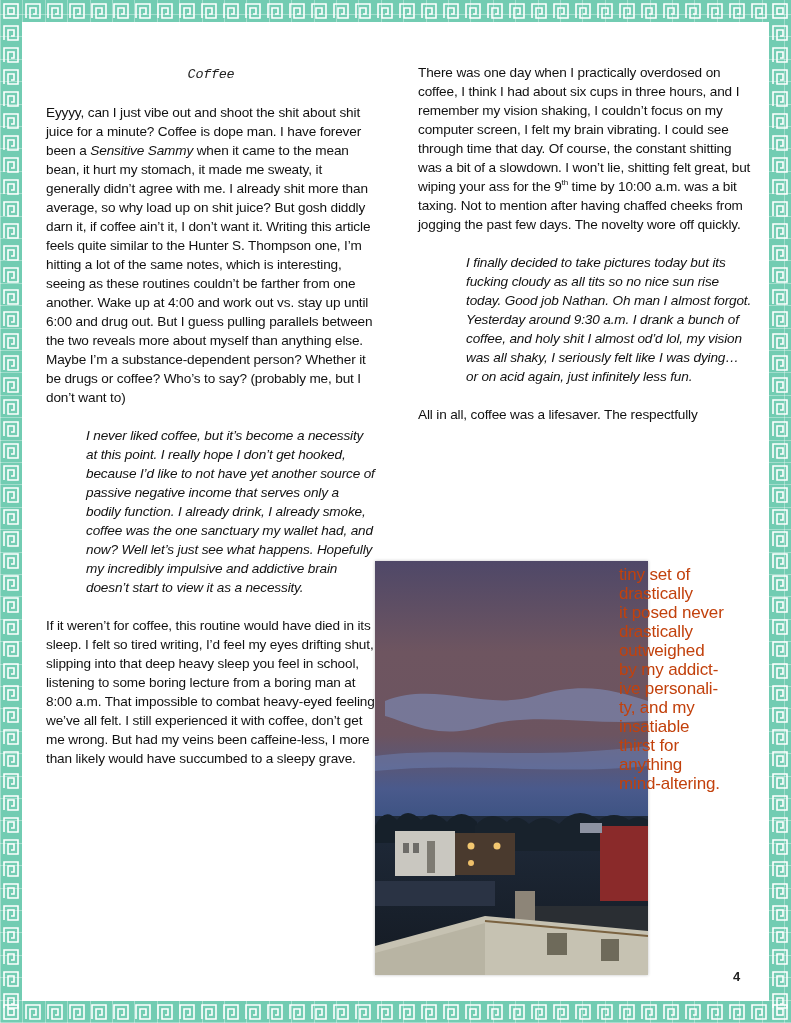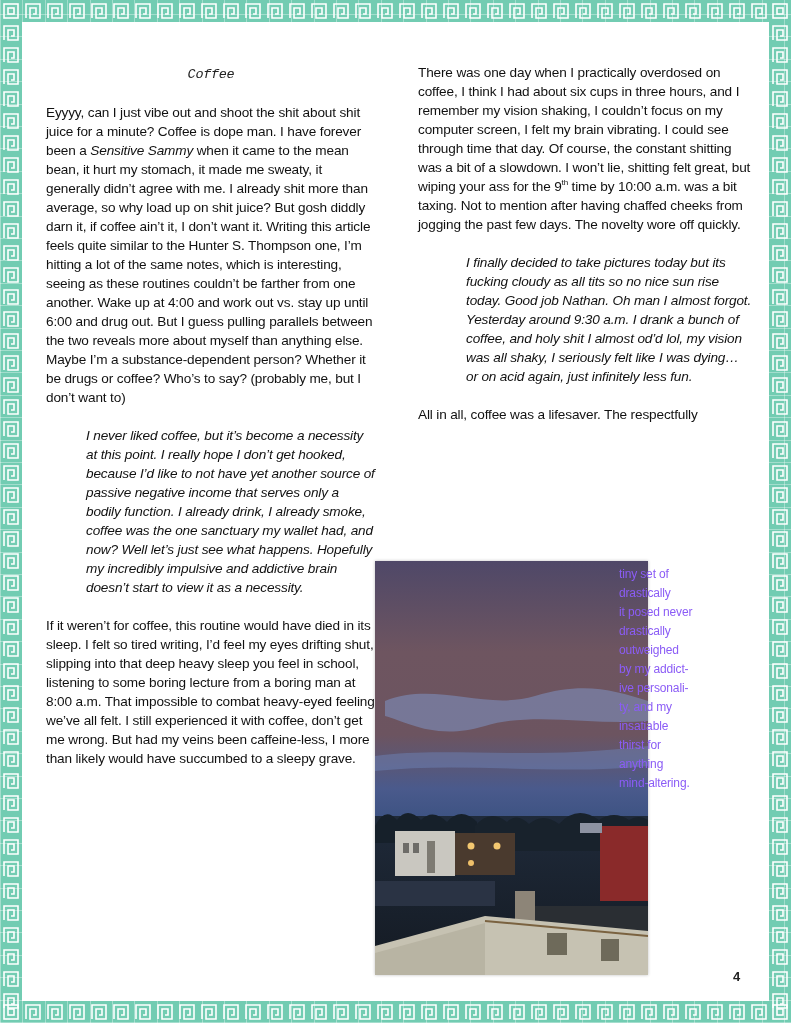--- a/index.html
+++ b/index.html
@@ -45,21 +45,21 @@
   .quote-right { padding-left: 48px; }
   .photo-wrap {
     position: absolute; left: 353px; top: 539px; width: 273px; height: 414px;
     overflow: hidden;
     box-shadow: 0 0 3px rgba(0,0,0,0.25);
   }
   .photo-wrap svg { display: block; width: 100%; height: 100%; }
   .wrap-text {
     position: absolute; left: 597px; top: 543px; width: 130px;
     font-family: "Liberation Sans", sans-serif;
-    font-size: 12px; line-height: 19px; color: #8b5cf6; letter-spacing: -0.15px;
+    font-size: 17px; line-height: 19px; color: #c2410c; letter-spacing: -0.15px;
   }
   .page-number {
     position: absolute; left: 711px; top: 947px;
     font-family: "Liberation Sans", sans-serif; font-size: 13px; font-weight: bold; color: #222;
   }
 </style>
 </head>
 <body>
 
 <div class="frame">

